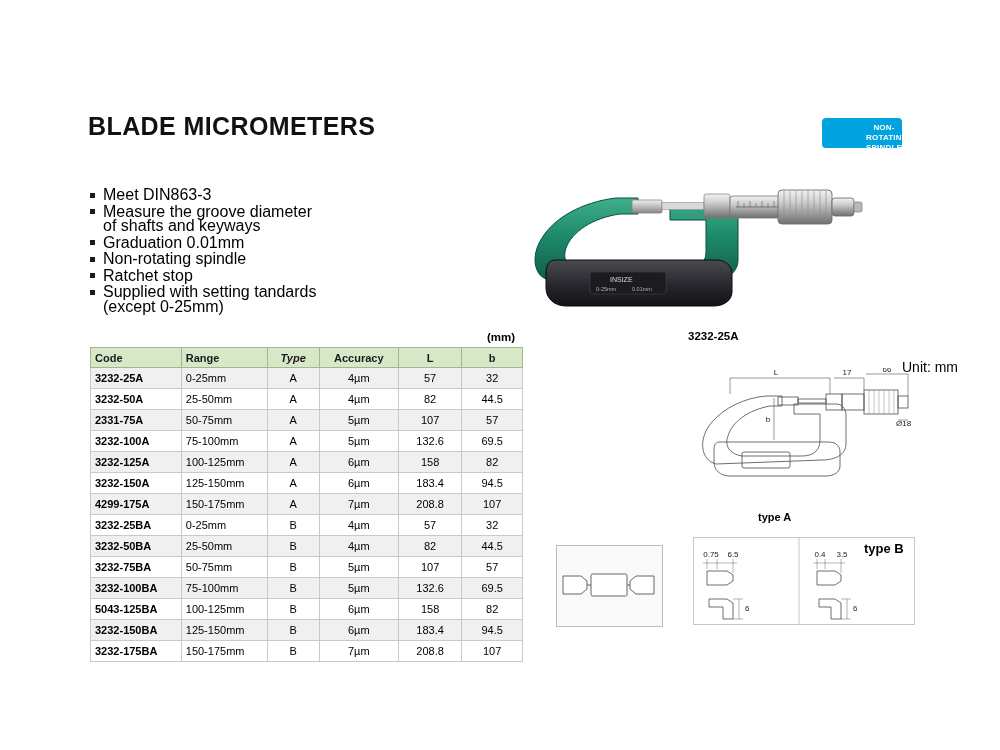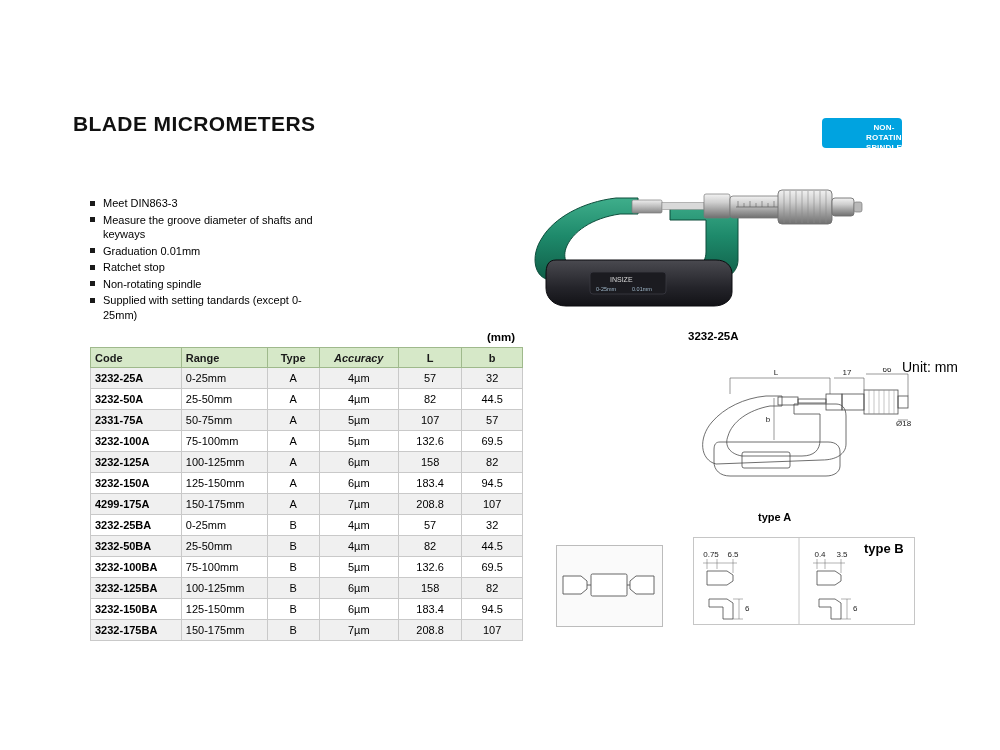--- a/index.html
+++ b/index.html
@@ -12,23 +12,23 @@
     height: 750px;
     position: relative;
     font-family: "Liberation Sans", sans-serif;
     color: #000;
     overflow: hidden;
   }
 
   
   .page-title {
     position: absolute;
-    left: 73px;
+    left: 88px;
     top: 112px;
-    font-size: 21px;
+    font-size: 25px;
     font-weight: bold;
     letter-spacing: 0.4px;
     color: #111;
   }
 
   
   .badge {
     position: absolute;
     left: 822px;
     top: 118px;
@@ -43,23 +43,23 @@
     text-align: center;
     padding-top: 5px;
     box-sizing: border-box;
   }
   .badge div { letter-spacing: 0.2px; margin-left: 44px; }
 
   
   .features {
     position: absolute;
     left: 90px;
-    top: 196px;
+    top: 188px;
     width: 230px;
-    font-size: 11px;
+    font-size: 16px;
     line-height: 14.5px;
   }
   .feature {
     position: relative;
     padding-left: 13px;
     margin-bottom: 2px;
   }
   .feature .bullet {
     position: absolute;
     left: 0;
@@ -107,22 +107,22 @@
   }
   table.spec tbody tr:nth-child(odd) td { background: #f0f0f0; }
   table.spec tbody tr:nth-child(even) td { background: #ffffff; }
   td.code, th.code { text-align: left; font-weight: bold; padding-left: 8px; }
   th.code { text-align: left; }
   td.range, th.range { text-align: left; padding-left: 8px; }
   td.ctr, th.ctr { text-align: center; }
 
   .col-code  { width: 95px; }
   .col-range { width: 88px; }
-  .col-type  { width: 48px; }
-  .col-acc   { width: 76px; font-style: italic; }
+  .col-type  { width: 48px; font-style: italic; }
+  .col-acc   { width: 76px; }
   .col-l     { width: 62px; }
   .col-b     { width: 60px; }
 
   
   .photo {
     position: absolute;
     left: 520px;
     top: 160px;
     width: 350px;
     height: 160px;
@@ -203,25 +203,25 @@
   <div class="feature">
     <span class="bullet"></span>
     <span>Measure the groove diameter of shafts and keyways</span>
   </div>
   <div class="feature">
     <span class="bullet"></span>
     <span>Graduation 0.01mm</span>
   </div>
   <div class="feature">
     <span class="bullet"></span>
-    <span>Ratchet stop</span>
+    <span>Non-rotating spindle</span>
   </div>
   <div class="feature">
     <span class="bullet"></span>
-    <span>Non-rotating spindle</span>
+    <span>Ratchet stop</span>
   </div>
   <div class="feature">
     <span class="bullet"></span>
     <span>Supplied with setting tandards (except 0-25mm)</span>
   </div>
 </div>
 
 <div class="mm-label">(mm)</div>
 
 <div class="table-wrap">
@@ -303,29 +303,37 @@
       </tr>
       <tr>
         <td class="code">3232-50BA</td>
         <td class="range">25-50mm</td>
         <td class="ctr">B</td>
         <td class="ctr">4µm</td>
         <td class="ctr">82</td>
         <td class="ctr">44.5</td>
       </tr>
       <tr>
+        <td class="code">3232-75BA</td>
+        <td class="range">50-75mm</td>
+        <td class="ctr">B</td>
+        <td class="ctr">5µm</td>
+        <td class="ctr">107</td>
+        <td class="ctr">57</td>
+      </tr>
+      <tr>
         <td class="code">3232-100BA</td>
         <td class="range">75-100mm</td>
         <td class="ctr">B</td>
         <td class="ctr">5µm</td>
         <td class="ctr">132.6</td>
         <td class="ctr">69.5</td>
       </tr>
       <tr>
-        <td class="code">3232-125BA</td>
+        <td class="code">5043-125BA</td>
         <td class="range">100-125mm</td>
         <td class="ctr">B</td>
         <td class="ctr">6µm</td>
         <td class="ctr">158</td>
         <td class="ctr">82</td>
       </tr>
       <tr>
         <td class="code">3232-150BA</td>
         <td class="range">125-150mm</td>
         <td class="ctr">B</td>

